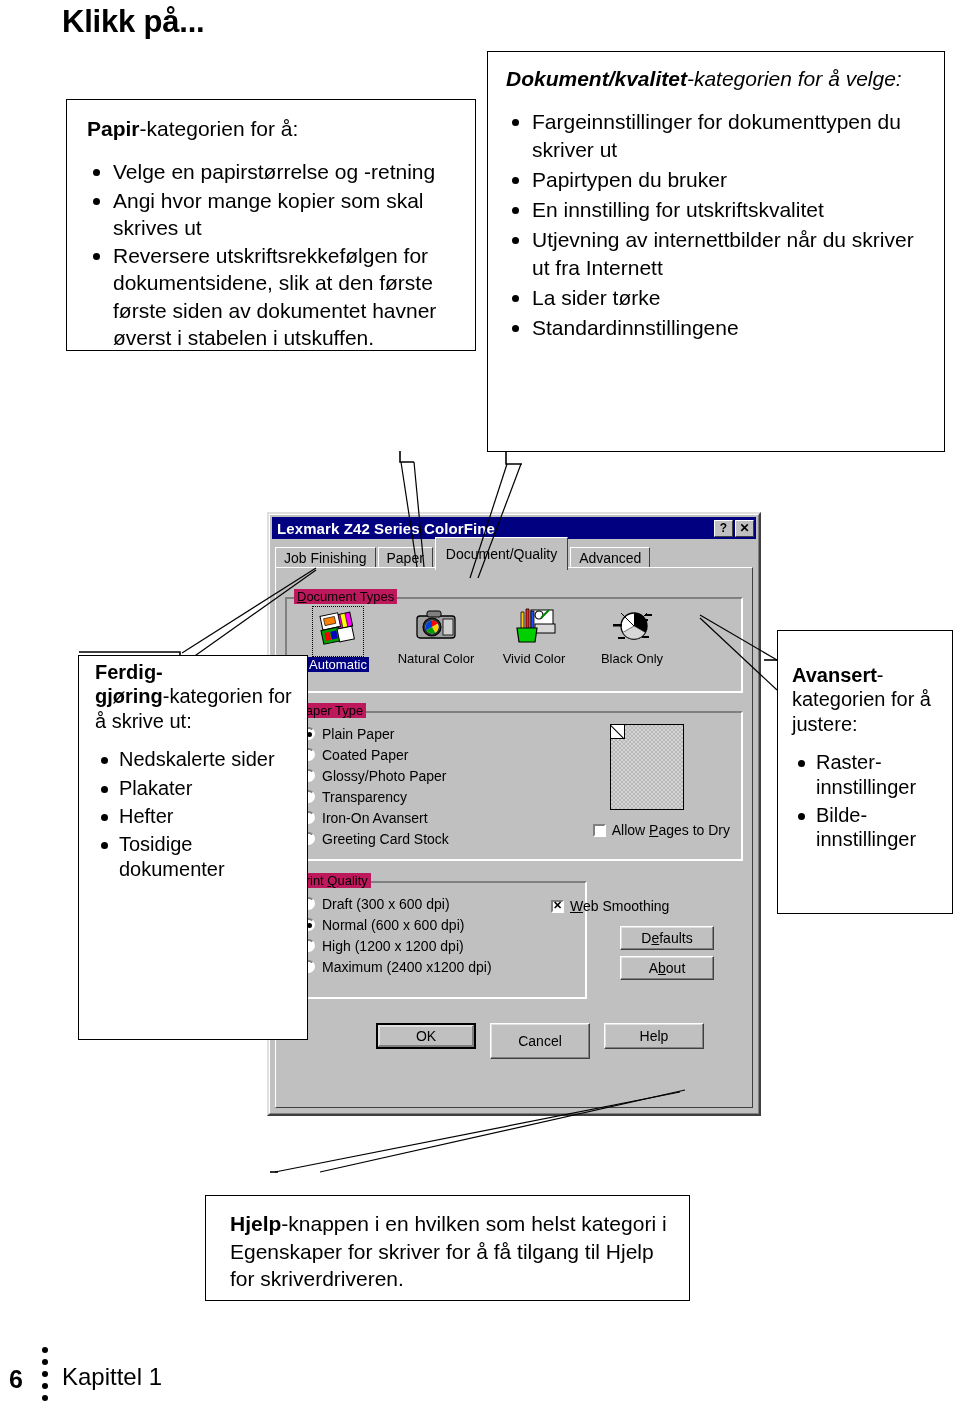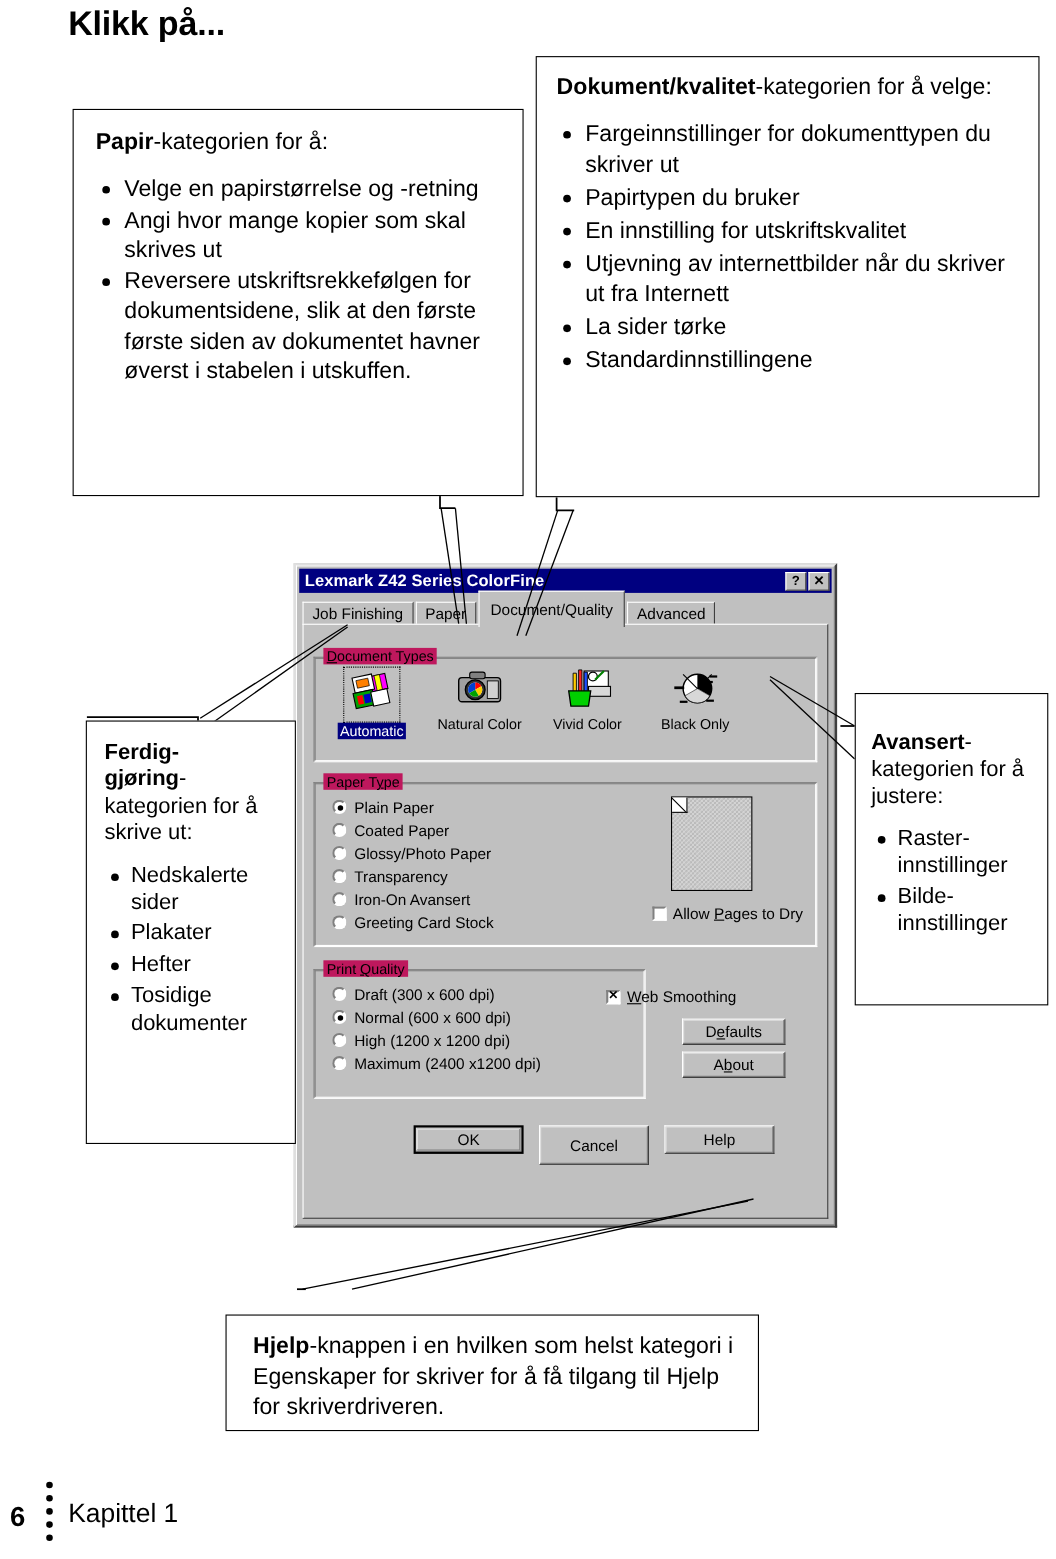--- a/index.html
+++ b/index.html
@@ -26,28 +26,28 @@
   .callout ul{list-style:none;margin:0;padding:0;}
   .callout li{
     position:relative;padding-left:26px;font-size:21px;line-height:1.3;
     margin-bottom:1px;
   }
   .callout li:before{
     content:"";position:absolute;left:6px;top:11px;
     width:7px;height:7px;border-radius:50%;background:#000;
   }
 
-  #box-papir{left:66px;top:99px;width:410px;height:352px;padding:16px 16px 0 20px;}
+  #box-papir{left:66px;top:99px;width:410px;height:252px;padding:16px 16px 0 20px;}
   #box-papir .lead{margin-bottom:16px;}
 
   #box-dokkval{left:487px;top:51px;width:458px;height:401px;padding:14px 14px 0 18px;}
-  #box-dokkval .lead{margin-bottom:16px;}
+  #box-dokkval .lead{margin-bottom:16px;font-style:italic;}
   #box-dokkval li{margin-bottom:3px;}
 
-  #box-ferdig{left:78px;top:655px;width:191px;height:385px;padding:16px 10px 0 16px;}
+  #box-ferdig{left:78px;top:655px;width:230px;height:385px;padding:4px 10px 0 16px;}
   #box-ferdig .lead{font-size:20px;line-height:1.22;margin-bottom:14px;}
   #box-ferdig li{font-size:20px;line-height:1.22;padding-left:24px;margin-bottom:4px;}
   #box-ferdig li:before{top:10px;}
 
   #box-avansert{left:777px;top:630px;width:176px;height:284px;padding:32px 8px 0 14px;}
   #box-avansert .lead{font-size:20px;line-height:1.22;margin-bottom:14px;}
   #box-avansert li{font-size:20px;line-height:1.22;padding-left:24px;margin-bottom:4px;}
   #box-avansert li:before{top:10px;}
 
   #box-hjelp{left:205px;top:1175px;width:485px;height:106px;padding:14px 12px 0 24px;margin-top:20px;}

